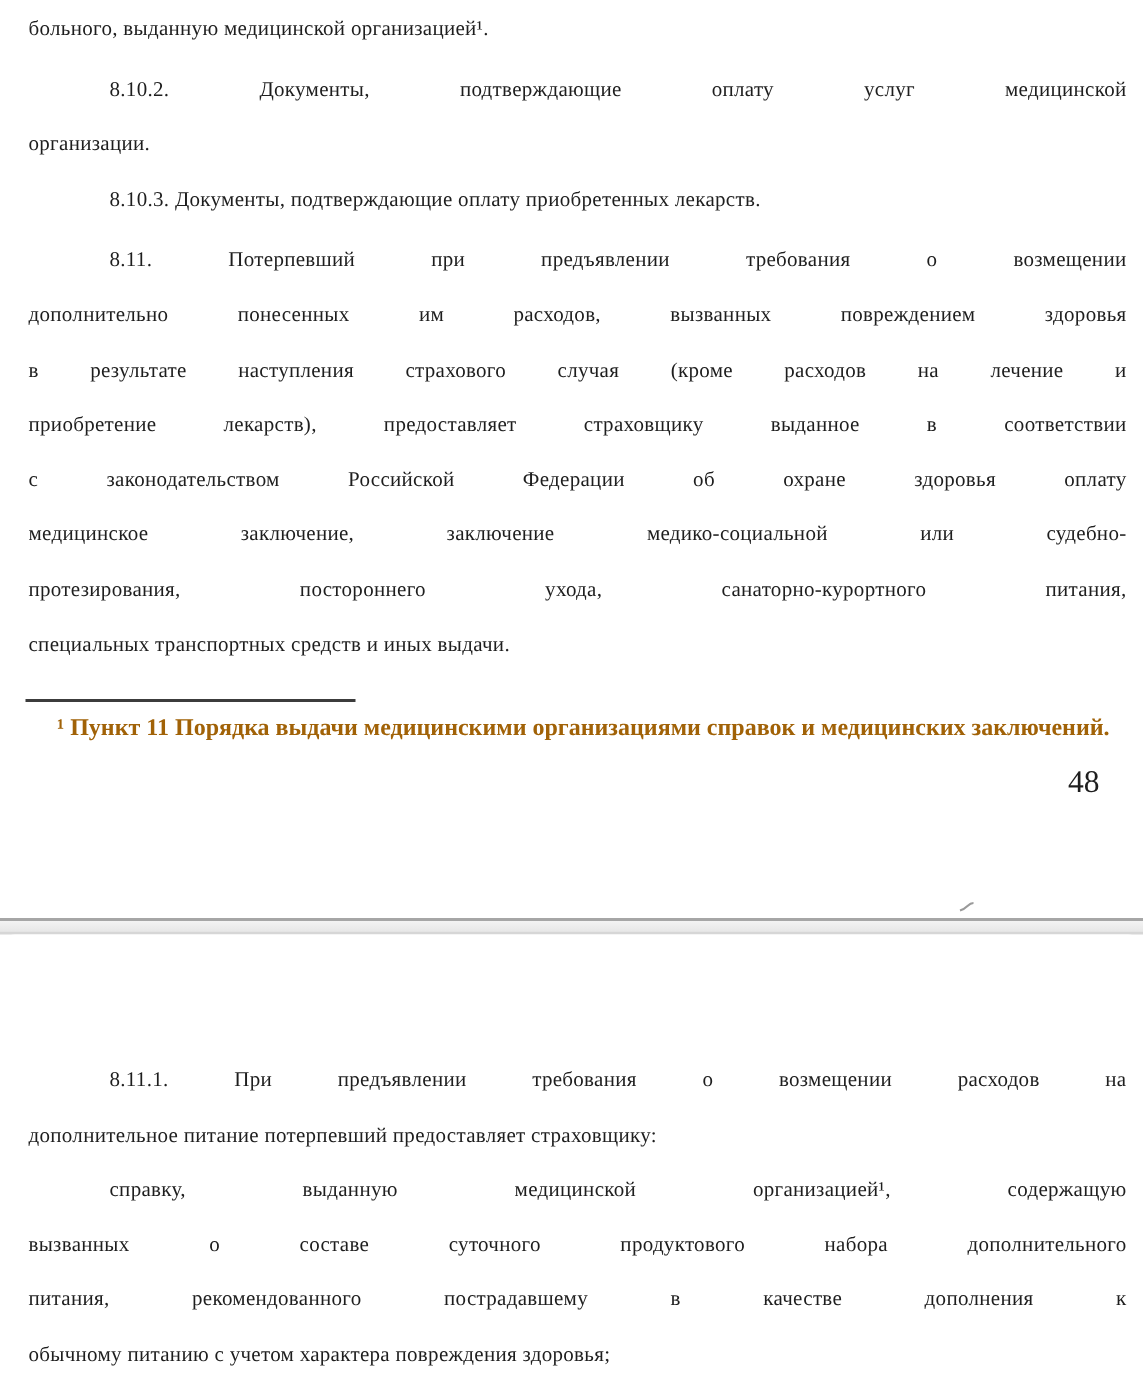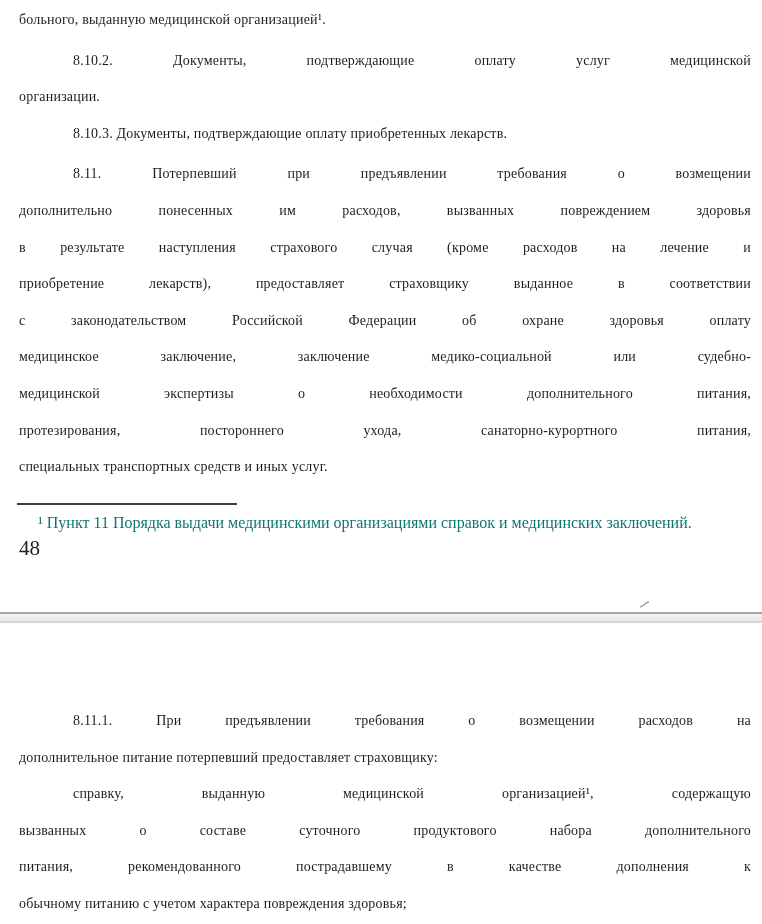--- a/index.html
+++ b/index.html
@@ -41,26 +41,28 @@
     width: 220px;
     height: 2px;
     background: #3c3c3c;
     margin: 17px 0 0 -2px;
   }
   .footnote {
     margin-top: 7px;
     font-size: 16px;
     line-height: 21px;
     text-indent: 19px;
-    color: #0f766e;
+    color: #a16207;
     white-space: nowrap;
+    font-weight: bold;
   }
   .page-number {
-    margin-top: 3px;
+    margin-top: 13px;
     font-size: 21px;
+    text-align: right;
     padding-right: 18px;
     font-family: Liberation Serif, serif;
   }
   .page-break {
     box-sizing: border-box;
     width: 762px;
     height: 11px;
     border-top: 2px solid #a6a6a6;
     border-bottom: 2px solid #d6d6d6;
     background: linear-gradient(#f3f3f3, #e7e7e7);
@@ -99,23 +101,22 @@
     <div class="bodyline">больного, выданную медицинской организацией¹.</div>
     <div class="bodyline just indent parastart">8.10.2. Документы, подтверждающие оплату услуг медицинской</div>
     <div class="bodyline">организации.</div>
     <div class="bodyline indent">8.10.3. Документы, подтверждающие оплату приобретенных лекарств.</div>
     <div class="bodyline just indent parastart">8.11. Потерпевший при предъявлении требования о возмещении</div>
     <div class="bodyline just">дополнительно понесенных им расходов, вызванных повреждением здоровья</div>
     <div class="bodyline just">в результате наступления страхового случая (кроме расходов на лечение и</div>
     <div class="bodyline just">приобретение лекарств), предоставляет страховщику выданное в соответствии</div>
     <div class="bodyline just">с законодательством Российской Федерации об охране здоровья оплату</div>
     <div class="bodyline just">медицинское заключение, заключение медико-социальной или судебно-</div>
-    <div class="bodyline just">медицинской экспертизы о необходимости дополнительного питания,</div>
     <div class="bodyline just">протезирования, постороннего ухода, санаторно-курортного питания,</div>
-    <div class="bodyline">специальных транспортных средств и иных услуг.</div>
+    <div class="bodyline">специальных транспортных средств и иных выдачи.</div>
 
     <div class="footnote-rule"></div>
     <div class="footnote">¹ Пункт 11 Порядка выдачи медицинскими организациями справок и медицинских заключений.</div>
     <div class="page-number">48</div>
   </div>
 
   <div class="artifact artifact-pen">
     <svg width="11" height="7" viewBox="0 0 11 7" xmlns="http://www.w3.org/2000/svg">
       <path d="M1,6 Q4,5 6,3 T10,1" stroke="#9a9a9a" stroke-width="1.4" fill="none"></path>
     </svg>

